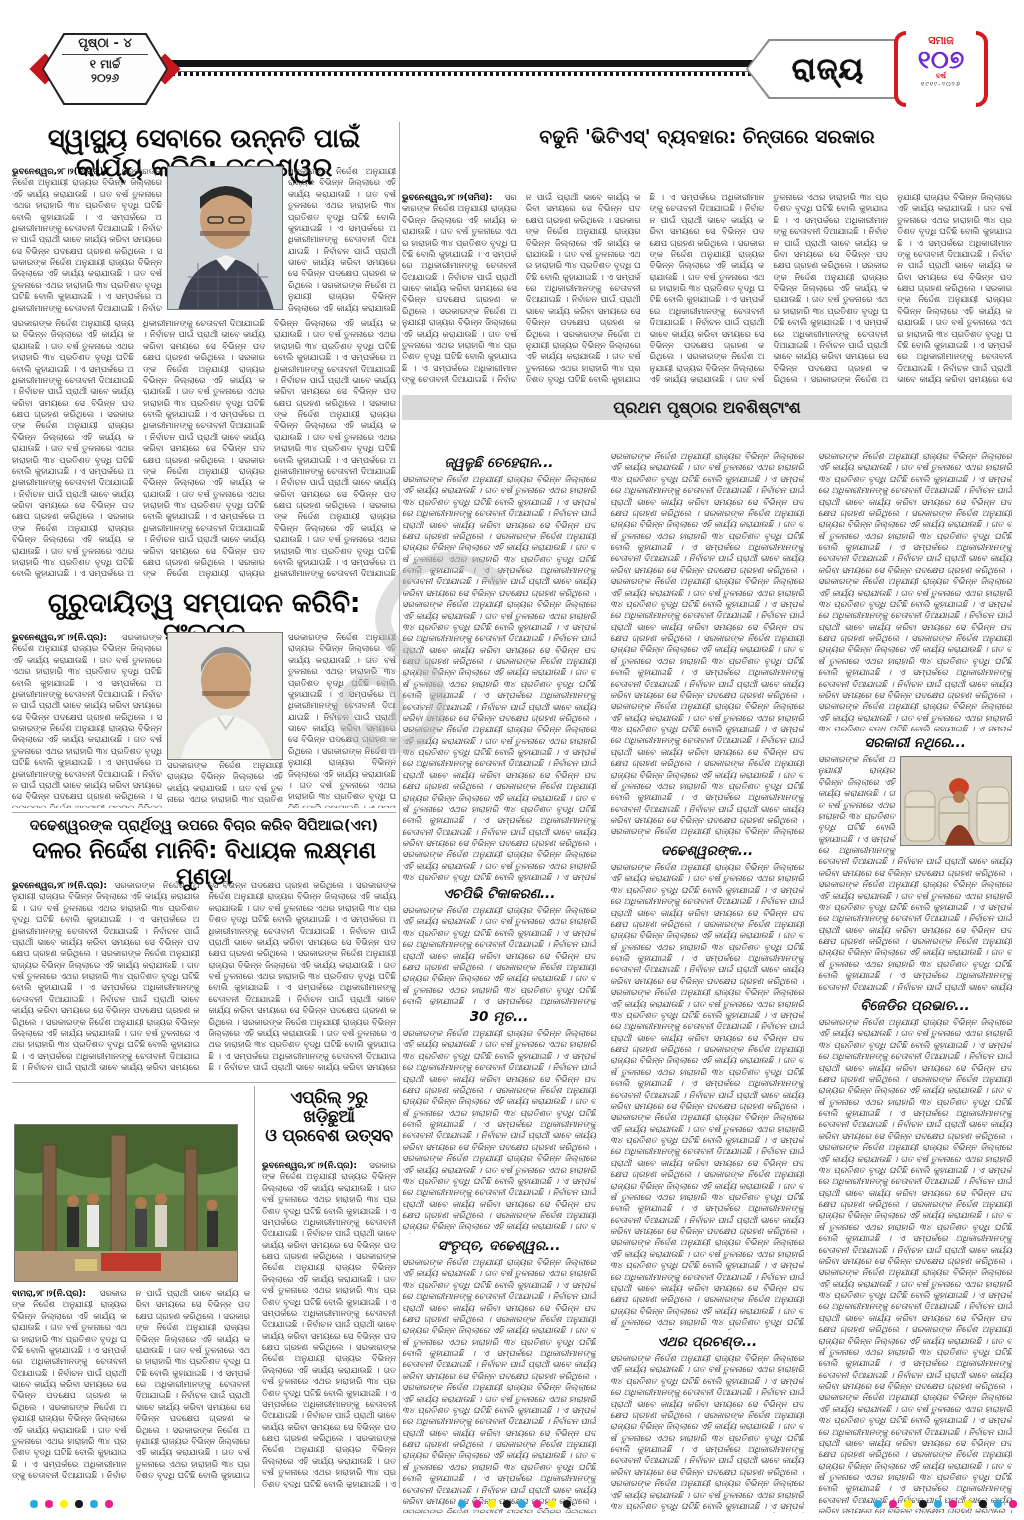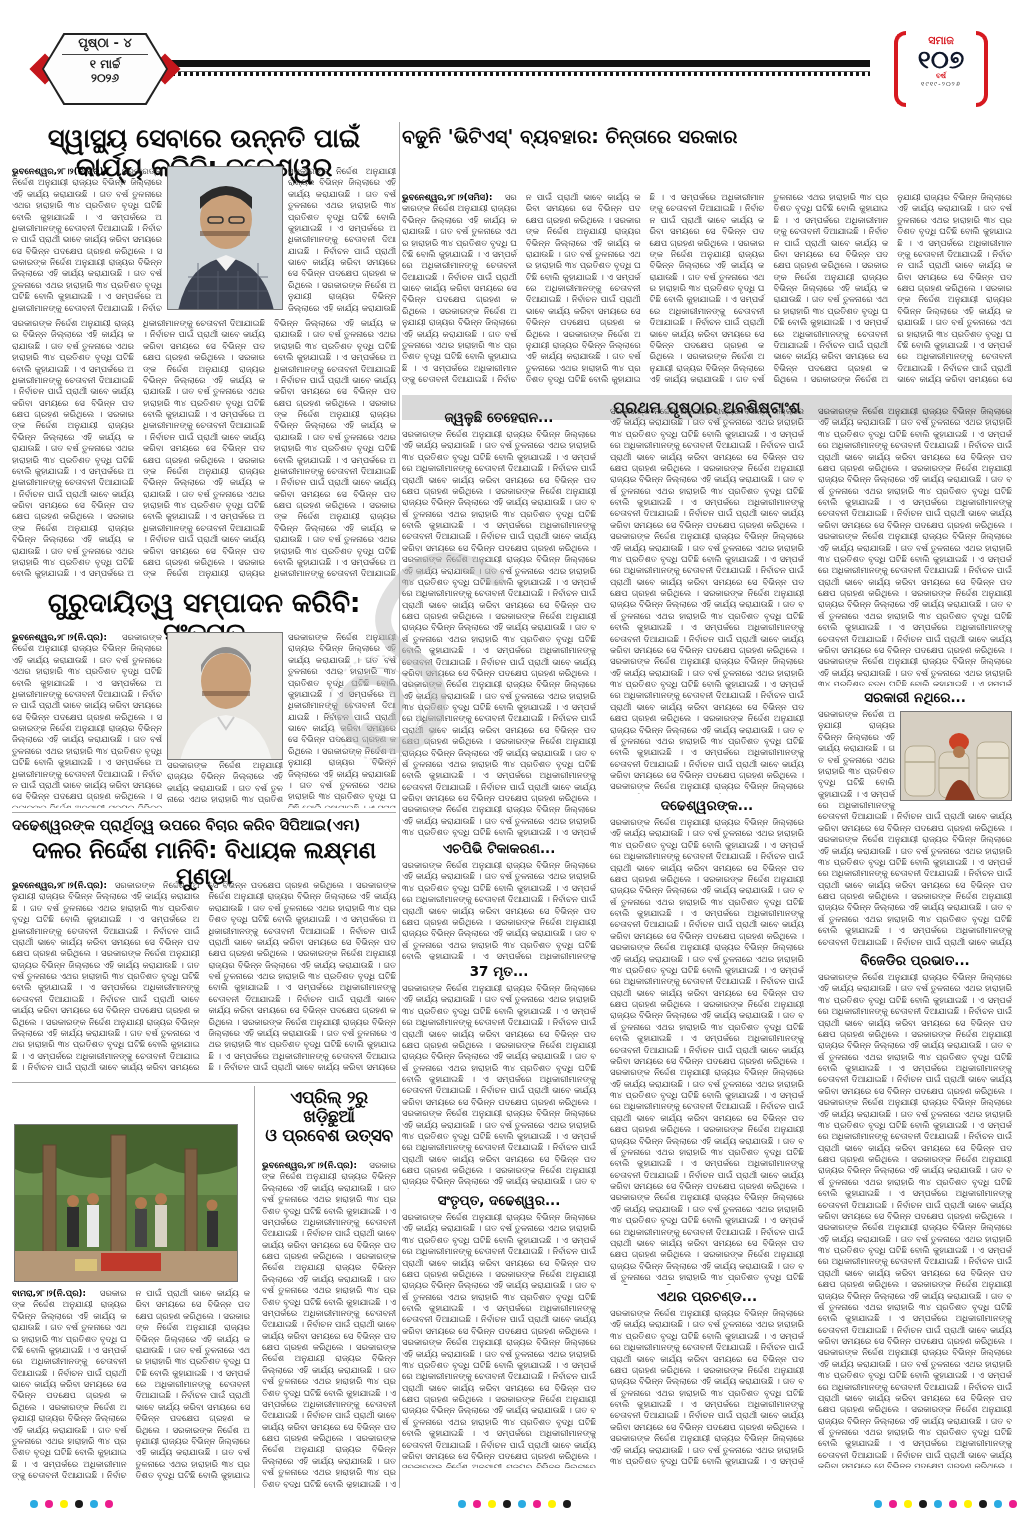--- a/index.html
+++ b/index.html
@@ -36,41 +36,41 @@
                 clip-path:polygon(0 50%,15% 0,100% 0,100% 100%,15% 100%);
                 display:flex; align-items:center; justify-content:center; }
   .banner .txt { font-size:30px; font-weight:800; letter-spacing:1px; color:#101010;
                  text-shadow:0 0 1px #000; padding-left:14px; }
   .logo { left:894px; top:31px; width:94px; height:76px; display:flex; }
   .logo .bracket { width:12px; border:4px solid #d71920; }
   .logo .br-l { border-right:none; border-radius:14px 0 0 14px; }
   .logo .br-r { border-left:none;  border-radius:0 14px 14px 0; }
   .logo .mid { flex:1; display:flex; flex-direction:column; align-items:center; padding-top:3px; }
   .logo .mast { font-size:11px; font-weight:800; color:#d71920; }
-  .logo .num  { font-size:25px; font-weight:800; color:#0f172a; line-height:1; }
+  .logo .num  { font-size:25px; font-weight:800; color:#6d28d9; line-height:1; }
   .logo .suf  { font-size:7px; font-weight:bold; color:#d71920; }
   .logo .yrs  { font-size:6.5px; color:#1a1a1a; letter-spacing:1px; }
 
   
   .headline { font-weight:800; text-align:center; color:#0b0b0b; line-height:1.12; letter-spacing:-0.3px; }
-  .kicker   { font-weight:700; color:#0b0b0b; }
+  .kicker   { font-weight:700; text-align:center; color:#0b0b0b; }
   .bodytxt  { font-size:8.5px; line-height:1.34; color:#2a2a2a; text-align:justify;
               word-break:break-all; overflow:hidden; }
   .bodytxt b { color:#000; }
   .subhead  { font-size:13.5px; font-weight:800; text-align:center; color:#0b0b0b;
               padding:3px 0; }
   .cols2 { column-count:2; column-gap:9px; }
   .cols3 { column-count:3; column-gap:9px; }
   .cols5 { column-count:5; column-gap:9px; }
   .photo { border:1px solid #777; background:#ccc; overflow:hidden; }
   .vline { background:#a8a8a8; width:1px; }
   .hline { background:#a8a8a8; height:1px; }
 
   
-  .cont { left:402px; top:406px; width:610px; height:1062px; display:flex; gap:14px; }
+  .cont { left:402px; top:451px; width:610px; height:1062px; display:flex; gap:14px;font-style:italic; }
   .cont .col { flex:1; display:flex; flex-direction:column; }
   .band { left:402px; top:395px; width:610px; height:25px; background:#d9d9d9;
           display:flex; align-items:center; justify-content:center;
           font-size:16px; font-weight:800; color:#111; }
   .float-photo { float:right; margin:2px 0 3px 5px; }
 
   
   .watermark { left:286px; top:548px; width:280px; height:230px; opacity:.45; pointer-events:none; }
 
   
@@ -90,20 +90,26 @@
     <div class="red-diamond rd-r"></div>
     <div class="shape-outer"></div>
     <div class="shape-inner">
       <div class="pg">ପୃଷ୍ଠା - ୪</div>
       <div class="sep"></div>
       <div class="dt1">୧ ମାର୍ଚ୍ଚ</div>
       <div class="dt2">୨୦୨୬</div>
     </div>
   </div>
 
+  <div class="abs banner">
+    <div class="shape-outer"></div>
+    <div class="shape-inner">
+      <div class="txt">ରାଜ୍ୟ</div>
+    </div>
+  </div>
 
   <div class="abs logo">
     <div class="bracket br-l"></div>
     <div class="mid">
       <div class="mast">ସମାଜ</div>
       <div class="num">୧୦୭</div>
       <div class="suf">ବର୍ଷ</div>
       <div class="yrs">୧୯୧୯-୨୦୨୬</div>
     </div>
     <div class="bracket br-r"></div>
@@ -152,21 +158,21 @@
 
     <div class="col">
       <div class="subhead">ଜ୍ୱଳୁଛି ତେହେରାନ...</div>
       <p class="bodytxt" style="height:408px;">
         <span>ସରକାରଙ୍କ ନିର୍ଦ୍ଦେଶ ଅନୁଯାୟୀ ରାଜ୍ୟର ବିଭିନ୍ନ ଜିଲ୍ଲାରେ ଏହି କାର୍ଯ୍ୟ କରାଯାଉଛି । ଗତ ବର୍ଷ ତୁଳନାରେ ଏଥର ହାରାହାରି ୩୪ ପ୍ରତିଶତ ବୃଦ୍ଧି ଘଟିଛି ବୋଲି କୁହାଯାଇଛି । ଏ ସମ୍ପର୍କରେ ଅଧିକାରୀମାନଙ୍କୁ ଚେତାବନୀ ଦିଆଯାଇଛି । ନିର୍ବାଚନ ପାଇଁ ପ୍ରାର୍ଥୀ ଭାବେ କାର୍ଯ୍ୟ କରିବା ସମୟରେ ସେ ବିଭିନ୍ନ ପଦକ୍ଷେପ ଗ୍ରହଣ କରିଥିଲେ । ସରକାରଙ୍କ ନିର୍ଦ୍ଦେଶ ଅନୁଯାୟୀ ରାଜ୍ୟର ବିଭିନ୍ନ ଜିଲ୍ଲାରେ ଏହି କାର୍ଯ୍ୟ କରାଯାଉଛି । ଗତ ବର୍ଷ ତୁଳନାରେ ଏଥର ହାରାହାରି ୩୪ ପ୍ରତିଶତ ବୃଦ୍ଧି ଘଟିଛି ବୋଲି କୁହାଯାଇଛି । ଏ ସମ୍ପର୍କରେ ଅଧିକାରୀମାନଙ୍କୁ ଚେତାବନୀ ଦିଆଯାଇଛି । ନିର୍ବାଚନ ପାଇଁ ପ୍ରାର୍ଥୀ ଭାବେ କାର୍ଯ୍ୟ କରିବା ସମୟରେ ସେ ବିଭିନ୍ନ ପଦକ୍ଷେପ ଗ୍ରହଣ କରିଥିଲେ । ସରକାରଙ୍କ ନିର୍ଦ୍ଦେଶ ଅନୁଯାୟୀ ରାଜ୍ୟର ବିଭିନ୍ନ ଜିଲ୍ଲାରେ ଏହି କାର୍ଯ୍ୟ କରାଯାଉଛି । ଗତ ବର୍ଷ ତୁଳନାରେ ଏଥର ହାରାହାରି ୩୪ ପ୍ରତିଶତ ବୃଦ୍ଧି ଘଟିଛି ବୋଲି କୁହାଯାଇଛି । ଏ ସମ୍ପର୍କରେ ଅଧିକାରୀମାନଙ୍କୁ ଚେତାବନୀ ଦିଆଯାଇଛି । ନିର୍ବାଚନ ପାଇଁ ପ୍ରାର୍ଥୀ ଭାବେ କାର୍ଯ୍ୟ କରିବା ସମୟରେ ସେ ବିଭିନ୍ନ ପଦକ୍ଷେପ ଗ୍ରହଣ କରିଥିଲେ । ସରକାରଙ୍କ ନିର୍ଦ୍ଦେଶ ଅନୁଯାୟୀ ରାଜ୍ୟର ବିଭିନ୍ନ ଜିଲ୍ଲାରେ ଏହି କାର୍ଯ୍ୟ କରାଯାଉଛି । ଗତ ବର୍ଷ ତୁଳନାରେ ଏଥର ହାରାହାରି ୩୪ ପ୍ରତିଶତ ବୃଦ୍ଧି ଘଟିଛି ବୋଲି କୁହାଯାଇଛି । ଏ ସମ୍ପର୍କରେ ଅଧିକାରୀମାନଙ୍କୁ ଚେତାବନୀ ଦିଆଯାଇଛି । ନିର୍ବାଚନ ପାଇଁ ପ୍ରାର୍ଥୀ ଭାବେ କାର୍ଯ୍ୟ କରିବା ସମୟରେ ସେ ବିଭିନ୍ନ ପଦକ୍ଷେପ ଗ୍ରହଣ କରିଥିଲେ । ସରକାରଙ୍କ ନିର୍ଦ୍ଦେଶ ଅନୁଯାୟୀ ରାଜ୍ୟର ବିଭିନ୍ନ ଜିଲ୍ଲାରେ ଏହି କାର୍ଯ୍ୟ କରାଯାଉଛି । ଗତ ବର୍ଷ ତୁଳନାରେ ଏଥର ହାରାହାରି ୩୪ ପ୍ରତିଶତ ବୃଦ୍ଧି ଘଟିଛି ବୋଲି କୁହାଯାଇଛି । ଏ ସମ୍ପର୍କରେ ଅଧିକାରୀମାନଙ୍କୁ ଚେତାବନୀ ଦିଆଯାଇଛି । ନିର୍ବାଚନ ପାଇଁ ପ୍ରାର୍ଥୀ ଭାବେ କାର୍ଯ୍ୟ କରିବା ସମୟରେ ସେ ବିଭିନ୍ନ ପଦକ୍ଷେପ ଗ୍ରହଣ କରିଥିଲେ । ସରକାରଙ୍କ ନିର୍ଦ୍ଦେଶ ଅନୁଯାୟୀ ରାଜ୍ୟର ବିଭିନ୍ନ ଜିଲ୍ଲାରେ ଏହି କାର୍ଯ୍ୟ କରାଯାଉଛି । ଗତ ବର୍ଷ ତୁଳନାରେ ଏଥର ହାରାହାରି ୩୪ ପ୍ରତିଶତ ବୃଦ୍ଧି ଘଟିଛି ବୋଲି କୁହାଯାଇଛି । ଏ ସମ୍ପର୍କରେ ଅଧିକାରୀମାନଙ୍କୁ ଚେତାବନୀ ଦିଆଯାଇଛି । ନିର୍ବାଚନ ପାଇଁ ପ୍ରାର୍ଥୀ ଭାବେ କାର୍ଯ୍ୟ କରିବା ସମୟରେ ସେ ବିଭିନ୍ନ ପଦକ୍ଷେପ ଗ୍ରହଣ କରିଥିଲେ । ସରକାରଙ୍କ ନିର୍ଦ୍ଦେଶ ଅନୁଯାୟୀ ରାଜ୍ୟର ବିଭିନ୍ନ ଜିଲ୍ଲାରେ ଏହି କାର୍ଯ୍ୟ କରାଯାଉଛି । ଗତ ବର୍ଷ ତୁଳନାରେ ଏଥର ହାରାହାରି ୩୪ ପ୍ରତିଶତ ବୃଦ୍ଧି ଘଟିଛି ବୋଲି କୁହାଯାଇଛି । ଏ ସମ୍ପର୍କରେ ଅଧିକାରୀମାନଙ୍କୁ ଚେତାବନୀ ଦିଆଯାଇଛି । ନିର୍ବାଚନ ପାଇଁ ପ୍ରାର୍ଥୀ ଭାବେ କାର୍ଯ୍ୟ କରିବା ସମୟରେ ସେ ବିଭିନ୍ନ ପଦକ୍ଷେପ ଗ୍ରହଣ କରିଥିଲେ । ସରକାରଙ୍କ ନିର୍ଦ୍ଦେଶ ଅନୁଯାୟୀ ରାଜ୍ୟର ବିଭିନ୍ନ ଜିଲ୍ଲାରେ ଏହି କାର୍ଯ୍ୟ କରାଯାଉଛି । ଗତ ବର୍ଷ ତୁଳନାରେ ଏଥର ହାରାହାରି ୩୪ ପ୍ରତିଶତ ବୃଦ୍ଧି ଘଟିଛି ବୋଲି କୁହାଯାଇଛି । ଏ ସମ୍ପର୍କରେ ଅଧିକାରୀମାନଙ୍କୁ ଚେତାବନୀ ଦିଆଯାଇଛି । ନିର୍ବାଚନ ପାଇଁ ପ୍ରାର୍ଥୀ ଭାବେ କାର୍ଯ୍ୟ କରିବା ସମୟରେ ସେ ବିଭିନ୍ନ ପଦକ୍ଷେପ ଗ୍ରହଣ କରିଥିଲେ । ସରକାରଙ୍କ ନିର୍ଦ୍ଦେଶ ଅନୁଯାୟୀ ରାଜ୍ୟର ବିଭିନ୍ନ ଜିଲ୍ଲାରେ ଏହି କାର୍ଯ୍ୟ କରାଯାଉଛି । ଗତ ବର୍ଷ ତୁଳନାରେ ଏଥର ହାରାହାରି ୩୪ ପ୍ରତିଶତ ବୃଦ୍ଧି ଘଟିଛି ବୋଲି କୁହାଯାଇଛି । ଏ ସମ୍ପର୍କରେ ଅଧିକାରୀମାନଙ୍କୁ ଚେତାବନୀ ଦିଆଯାଇଛି । ନିର୍ବାଚନ ପାଇଁ ପ୍ରାର୍ଥୀ ଭାବେ କାର୍ଯ୍ୟ କରିବା ସମୟରେ ସେ ବିଭିନ୍ନ ପଦକ୍ଷେପ ଗ୍ରହଣ କରିଥିଲେ । ସରକାରଙ୍କ ନିର୍ଦ୍ଦେଶ ଅନୁଯାୟୀ ରାଜ୍ୟର ବିଭିନ୍ନ ଜିଲ୍ଲାରେ ଏହି କାର୍ଯ୍ୟ କରାଯାଉଛି । ଗତ ବର୍ଷ ତୁଳନାରେ ଏଥର ହାରାହାରି ୩୪ ପ୍ରତିଶତ ବୃଦ୍ଧି ଘଟିଛି ବୋଲି କୁହାଯାଇଛି । ଏ ସମ୍ପର୍କରେ ଅଧିକାରୀମାନଙ୍କୁ ଚେତାବନୀ ଦିଆଯାଇଛି । ନିର୍ବାଚନ ପାଇଁ ପ୍ରାର୍ଥୀ ଭାବେ କାର୍ଯ୍ୟ କରିବା ସମୟରେ ସେ ବିଭିନ୍ନ ପଦକ୍ଷେପ ଗ୍ରହଣ କରିଥିଲେ ।</span>
       </p>
       <div class="subhead">ଏଚପିଭି ଟିକାକରଣ...</div>
       <p class="bodytxt" style="height:100px;">
         <span>ସରକାରଙ୍କ ନିର୍ଦ୍ଦେଶ ଅନୁଯାୟୀ ରାଜ୍ୟର ବିଭିନ୍ନ ଜିଲ୍ଲାରେ ଏହି କାର୍ଯ୍ୟ କରାଯାଉଛି । ଗତ ବର୍ଷ ତୁଳନାରେ ଏଥର ହାରାହାରି ୩୪ ପ୍ରତିଶତ ବୃଦ୍ଧି ଘଟିଛି ବୋଲି କୁହାଯାଇଛି । ଏ ସମ୍ପର୍କରେ ଅଧିକାରୀମାନଙ୍କୁ ଚେତାବନୀ ଦିଆଯାଇଛି । ନିର୍ବାଚନ ପାଇଁ ପ୍ରାର୍ଥୀ ଭାବେ କାର୍ଯ୍ୟ କରିବା ସମୟରେ ସେ ବିଭିନ୍ନ ପଦକ୍ଷେପ ଗ୍ରହଣ କରିଥିଲେ । ସରକାରଙ୍କ ନିର୍ଦ୍ଦେଶ ଅନୁଯାୟୀ ରାଜ୍ୟର ବିଭିନ୍ନ ଜିଲ୍ଲାରେ ଏହି କାର୍ଯ୍ୟ କରାଯାଉଛି । ଗତ ବର୍ଷ ତୁଳନାରେ ଏଥର ହାରାହାରି ୩୪ ପ୍ରତିଶତ ବୃଦ୍ଧି ଘଟିଛି ବୋଲି କୁହାଯାଇଛି । ଏ ସମ୍ପର୍କରେ ଅଧିକାରୀମାନଙ୍କୁ ଚେତାବନୀ ଦିଆଯାଇଛି । ନିର୍ବାଚନ ପାଇଁ ପ୍ରାର୍ଥୀ ଭାବେ କାର୍ଯ୍ୟ କରିବା ସମୟରେ ସେ ବିଭିନ୍ନ ପଦକ୍ଷେପ ଗ୍ରହଣ କରିଥିଲେ । ସରକାରଙ୍କ ନିର୍ଦ୍ଦେଶ ଅନୁଯାୟୀ ରାଜ୍ୟର ବିଭିନ୍ନ ଜିଲ୍ଲାରେ ଏହି କାର୍ଯ୍ୟ କରାଯାଉଛି । ଗତ ବର୍ଷ ତୁଳନାରେ ଏଥର ହାରାହାରି ୩୪ ପ୍ରତିଶତ ବୃଦ୍ଧି ଘଟିଛି ବୋଲି କୁହାଯାଇଛି । ଏ ସମ୍ପର୍କରେ ଅଧିକାରୀମାନଙ୍କୁ ଚେତାବନୀ ଦିଆଯାଇଛି । ନିର୍ବାଚନ ପାଇଁ ପ୍ରାର୍ଥୀ ଭାବେ କାର୍ଯ୍ୟ କରିବା ସମୟରେ ସେ ବିଭିନ୍ନ ପଦକ୍ଷେପ ଗ୍ରହଣ କରିଥିଲେ । ସରକାରଙ୍କ ନିର୍ଦ୍ଦେଶ ଅନୁଯାୟୀ ରାଜ୍ୟର ବିଭିନ୍ନ ଜିଲ୍ଲାରେ ଏହି କାର୍ଯ୍ୟ କରାଯାଉଛି । ଗତ ବର୍ଷ ତୁଳନାରେ ଏଥର ହାରାହାରି ୩୪ ପ୍ରତିଶତ ବୃଦ୍ଧି ଘଟିଛି ବୋଲି କୁହାଯାଇଛି । ଏ ସମ୍ପର୍କରେ ଅଧିକାରୀମାନଙ୍କୁ ଚେତାବନୀ ଦିଆଯାଇଛି । ନିର୍ବାଚନ ପାଇଁ ପ୍ରାର୍ଥୀ ଭାବେ କାର୍ଯ୍ୟ କରିବା ସମୟରେ ସେ ବିଭିନ୍ନ ପଦକ୍ଷେପ ଗ୍ରହଣ କରିଥିଲେ ।</span>
       </p>
-      <div class="subhead">37 ମୃତ...</div>
+      <div class="subhead">30 ମୃତ...</div>
       <p class="bodytxt" style="height:206px;">
         <span>ସରକାରଙ୍କ ନିର୍ଦ୍ଦେଶ ଅନୁଯାୟୀ ରାଜ୍ୟର ବିଭିନ୍ନ ଜିଲ୍ଲାରେ ଏହି କାର୍ଯ୍ୟ କରାଯାଉଛି । ଗତ ବର୍ଷ ତୁଳନାରେ ଏଥର ହାରାହାରି ୩୪ ପ୍ରତିଶତ ବୃଦ୍ଧି ଘଟିଛି ବୋଲି କୁହାଯାଇଛି । ଏ ସମ୍ପର୍କରେ ଅଧିକାରୀମାନଙ୍କୁ ଚେତାବନୀ ଦିଆଯାଇଛି । ନିର୍ବାଚନ ପାଇଁ ପ୍ରାର୍ଥୀ ଭାବେ କାର୍ଯ୍ୟ କରିବା ସମୟରେ ସେ ବିଭିନ୍ନ ପଦକ୍ଷେପ ଗ୍ରହଣ କରିଥିଲେ । ସରକାରଙ୍କ ନିର୍ଦ୍ଦେଶ ଅନୁଯାୟୀ ରାଜ୍ୟର ବିଭିନ୍ନ ଜିଲ୍ଲାରେ ଏହି କାର୍ଯ୍ୟ କରାଯାଉଛି । ଗତ ବର୍ଷ ତୁଳନାରେ ଏଥର ହାରାହାରି ୩୪ ପ୍ରତିଶତ ବୃଦ୍ଧି ଘଟିଛି ବୋଲି କୁହାଯାଇଛି । ଏ ସମ୍ପର୍କରେ ଅଧିକାରୀମାନଙ୍କୁ ଚେତାବନୀ ଦିଆଯାଇଛି । ନିର୍ବାଚନ ପାଇଁ ପ୍ରାର୍ଥୀ ଭାବେ କାର୍ଯ୍ୟ କରିବା ସମୟରେ ସେ ବିଭିନ୍ନ ପଦକ୍ଷେପ ଗ୍ରହଣ କରିଥିଲେ । ସରକାରଙ୍କ ନିର୍ଦ୍ଦେଶ ଅନୁଯାୟୀ ରାଜ୍ୟର ବିଭିନ୍ନ ଜିଲ୍ଲାରେ ଏହି କାର୍ଯ୍ୟ କରାଯାଉଛି । ଗତ ବର୍ଷ ତୁଳନାରେ ଏଥର ହାରାହାରି ୩୪ ପ୍ରତିଶତ ବୃଦ୍ଧି ଘଟିଛି ବୋଲି କୁହାଯାଇଛି । ଏ ସମ୍ପର୍କରେ ଅଧିକାରୀମାନଙ୍କୁ ଚେତାବନୀ ଦିଆଯାଇଛି । ନିର୍ବାଚନ ପାଇଁ ପ୍ରାର୍ଥୀ ଭାବେ କାର୍ଯ୍ୟ କରିବା ସମୟରେ ସେ ବିଭିନ୍ନ ପଦକ୍ଷେପ ଗ୍ରହଣ କରିଥିଲେ । ସରକାରଙ୍କ ନିର୍ଦ୍ଦେଶ ଅନୁଯାୟୀ ରାଜ୍ୟର ବିଭିନ୍ନ ଜିଲ୍ଲାରେ ଏହି କାର୍ଯ୍ୟ କରାଯାଉଛି । ଗତ ବର୍ଷ ତୁଳନାରେ ଏଥର ହାରାହାରି ୩୪ ପ୍ରତିଶତ ବୃଦ୍ଧି ଘଟିଛି ବୋଲି କୁହାଯାଇଛି । ଏ ସମ୍ପର୍କରେ ଅଧିକାରୀମାନଙ୍କୁ ଚେତାବନୀ ଦିଆଯାଇଛି । ନିର୍ବାଚନ ପାଇଁ ପ୍ରାର୍ଥୀ ଭାବେ କାର୍ଯ୍ୟ କରିବା ସମୟରେ ସେ ବିଭିନ୍ନ ପଦକ୍ଷେପ ଗ୍ରହଣ କରିଥିଲେ । ସରକାରଙ୍କ ନିର୍ଦ୍ଦେଶ ଅନୁଯାୟୀ ରାଜ୍ୟର ବିଭିନ୍ନ ଜିଲ୍ଲାରେ ଏହି କାର୍ଯ୍ୟ କରାଯାଉଛି । ଗତ ବର୍ଷ ତୁଳନାରେ ଏଥର ହାରାହାରି ୩୪ ପ୍ରତିଶତ ବୃଦ୍ଧି ଘଟିଛି ବୋଲି କୁହାଯାଇଛି । ଏ ସମ୍ପର୍କରେ ଅଧିକାରୀମାନଙ୍କୁ ଚେତାବନୀ ଦିଆଯାଇଛି । ନିର୍ବାଚନ ପାଇଁ ପ୍ରାର୍ଥୀ ଭାବେ କାର୍ଯ୍ୟ କରିବା ସମୟରେ ସେ ବିଭିନ୍ନ ପଦକ୍ଷେପ ଗ୍ରହଣ କରିଥିଲେ । ସରକାରଙ୍କ ନିର୍ଦ୍ଦେଶ ଅନୁଯାୟୀ ରାଜ୍ୟର ବିଭିନ୍ନ ଜିଲ୍ଲାରେ ଏହି କାର୍ଯ୍ୟ କରାଯାଉଛି । ଗତ ବର୍ଷ ତୁଳନାରେ ଏଥର ହାରାହାରି ୩୪ ପ୍ରତିଶତ ବୃଦ୍ଧି ଘଟିଛି ବୋଲି କୁହାଯାଇଛି । ଏ ସମ୍ପର୍କରେ ଅଧିକାରୀମାନଙ୍କୁ ଚେତାବନୀ ଦିଆଯାଇଛି । ନିର୍ବାଚନ ପାଇଁ ପ୍ରାର୍ଥୀ ଭାବେ କାର୍ଯ୍ୟ କରିବା ସମୟରେ ସେ ବିଭିନ୍ନ ପଦକ୍ଷେପ ଗ୍ରହଣ କରିଥିଲେ ।</span>
       </p>
       <div class="subhead">ସଂତୃପ୍ତ, ଦଢେଶ୍ୱର...</div>
       <p class="bodytxt" style="flex:1;">
         <span>ସରକାରଙ୍କ ନିର୍ଦ୍ଦେଶ ଅନୁଯାୟୀ ରାଜ୍ୟର ବିଭିନ୍ନ ଜିଲ୍ଲାରେ ଏହି କାର୍ଯ୍ୟ କରାଯାଉଛି । ଗତ ବର୍ଷ ତୁଳନାରେ ଏଥର ହାରାହାରି ୩୪ ପ୍ରତିଶତ ବୃଦ୍ଧି ଘଟିଛି ବୋଲି କୁହାଯାଇଛି । ଏ ସମ୍ପର୍କରେ ଅଧିକାରୀମାନଙ୍କୁ ଚେତାବନୀ ଦିଆଯାଇଛି । ନିର୍ବାଚନ ପାଇଁ ପ୍ରାର୍ଥୀ ଭାବେ କାର୍ଯ୍ୟ କରିବା ସମୟରେ ସେ ବିଭିନ୍ନ ପଦକ୍ଷେପ ଗ୍ରହଣ କରିଥିଲେ । ସରକାରଙ୍କ ନିର୍ଦ୍ଦେଶ ଅନୁଯାୟୀ ରାଜ୍ୟର ବିଭିନ୍ନ ଜିଲ୍ଲାରେ ଏହି କାର୍ଯ୍ୟ କରାଯାଉଛି । ଗତ ବର୍ଷ ତୁଳନାରେ ଏଥର ହାରାହାରି ୩୪ ପ୍ରତିଶତ ବୃଦ୍ଧି ଘଟିଛି ବୋଲି କୁହାଯାଇଛି । ଏ ସମ୍ପର୍କରେ ଅଧିକାରୀମାନଙ୍କୁ ଚେତାବନୀ ଦିଆଯାଇଛି । ନିର୍ବାଚନ ପାଇଁ ପ୍ରାର୍ଥୀ ଭାବେ କାର୍ଯ୍ୟ କରିବା ସମୟରେ ସେ ବିଭିନ୍ନ ପଦକ୍ଷେପ ଗ୍ରହଣ କରିଥିଲେ । ସରକାରଙ୍କ ନିର୍ଦ୍ଦେଶ ଅନୁଯାୟୀ ରାଜ୍ୟର ବିଭିନ୍ନ ଜିଲ୍ଲାରେ ଏହି କାର୍ଯ୍ୟ କରାଯାଉଛି । ଗତ ବର୍ଷ ତୁଳନାରେ ଏଥର ହାରାହାରି ୩୪ ପ୍ରତିଶତ ବୃଦ୍ଧି ଘଟିଛି ବୋଲି କୁହାଯାଇଛି । ଏ ସମ୍ପର୍କରେ ଅଧିକାରୀମାନଙ୍କୁ ଚେତାବନୀ ଦିଆଯାଇଛି । ନିର୍ବାଚନ ପାଇଁ ପ୍ରାର୍ଥୀ ଭାବେ କାର୍ଯ୍ୟ କରିବା ସମୟରେ ସେ ବିଭିନ୍ନ ପଦକ୍ଷେପ ଗ୍ରହଣ କରିଥିଲେ । ସରକାରଙ୍କ ନିର୍ଦ୍ଦେଶ ଅନୁଯାୟୀ ରାଜ୍ୟର ବିଭିନ୍ନ ଜିଲ୍ଲାରେ ଏହି କାର୍ଯ୍ୟ କରାଯାଉଛି । ଗତ ବର୍ଷ ତୁଳନାରେ ଏଥର ହାରାହାରି ୩୪ ପ୍ରତିଶତ ବୃଦ୍ଧି ଘଟିଛି ବୋଲି କୁହାଯାଇଛି । ଏ ସମ୍ପର୍କରେ ଅଧିକାରୀମାନଙ୍କୁ ଚେତାବନୀ ଦିଆଯାଇଛି । ନିର୍ବାଚନ ପାଇଁ ପ୍ରାର୍ଥୀ ଭାବେ କାର୍ଯ୍ୟ କରିବା ସମୟରେ ସେ ବିଭିନ୍ନ ପଦକ୍ଷେପ ଗ୍ରହଣ କରିଥିଲେ । ସରକାରଙ୍କ ନିର୍ଦ୍ଦେଶ ଅନୁଯାୟୀ ରାଜ୍ୟର ବିଭିନ୍ନ ଜିଲ୍ଲାରେ ଏହି କାର୍ଯ୍ୟ କରାଯାଉଛି । ଗତ ବର୍ଷ ତୁଳନାରେ ଏଥର ହାରାହାରି ୩୪ ପ୍ରତିଶତ ବୃଦ୍ଧି ଘଟିଛି ବୋଲି କୁହାଯାଇଛି । ଏ ସମ୍ପର୍କରେ ଅଧିକାରୀମାନଙ୍କୁ ଚେତାବନୀ ଦିଆଯାଇଛି । ନିର୍ବାଚନ ପାଇଁ ପ୍ରାର୍ଥୀ ଭାବେ କାର୍ଯ୍ୟ କରିବା ସମୟରେ ସେ ବିଭିନ୍ନ ପଦକ୍ଷେପ ଗ୍ରହଣ କରିଥିଲେ । ସରକାରଙ୍କ ନିର୍ଦ୍ଦେଶ ଅନୁଯାୟୀ ରାଜ୍ୟର ବିଭିନ୍ନ ଜିଲ୍ଲାରେ ଏହି କାର୍ଯ୍ୟ କରାଯାଉଛି । ଗତ ବର୍ଷ ତୁଳନାରେ ଏଥର ହାରାହାରି ୩୪ ପ୍ରତିଶତ ବୃଦ୍ଧି ଘଟିଛି ବୋଲି କୁହାଯାଇଛି । ଏ ସମ୍ପର୍କରେ ଅଧିକାରୀମାନଙ୍କୁ ଚେତାବନୀ ଦିଆଯାଇଛି । ନିର୍ବାଚନ ପାଇଁ ପ୍ରାର୍ଥୀ ଭାବେ କାର୍ଯ୍ୟ କରିବା ସମୟରେ ସେ ବିଭିନ୍ନ ପଦକ୍ଷେପ ଗ୍ରହଣ କରିଥିଲେ ।</span>
       </p>
     </div>
 
     <div class="col">

